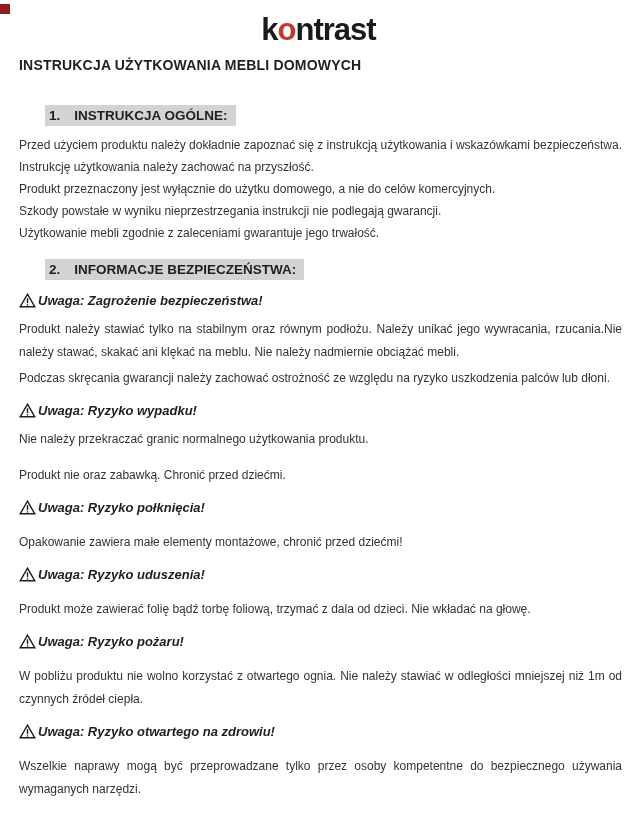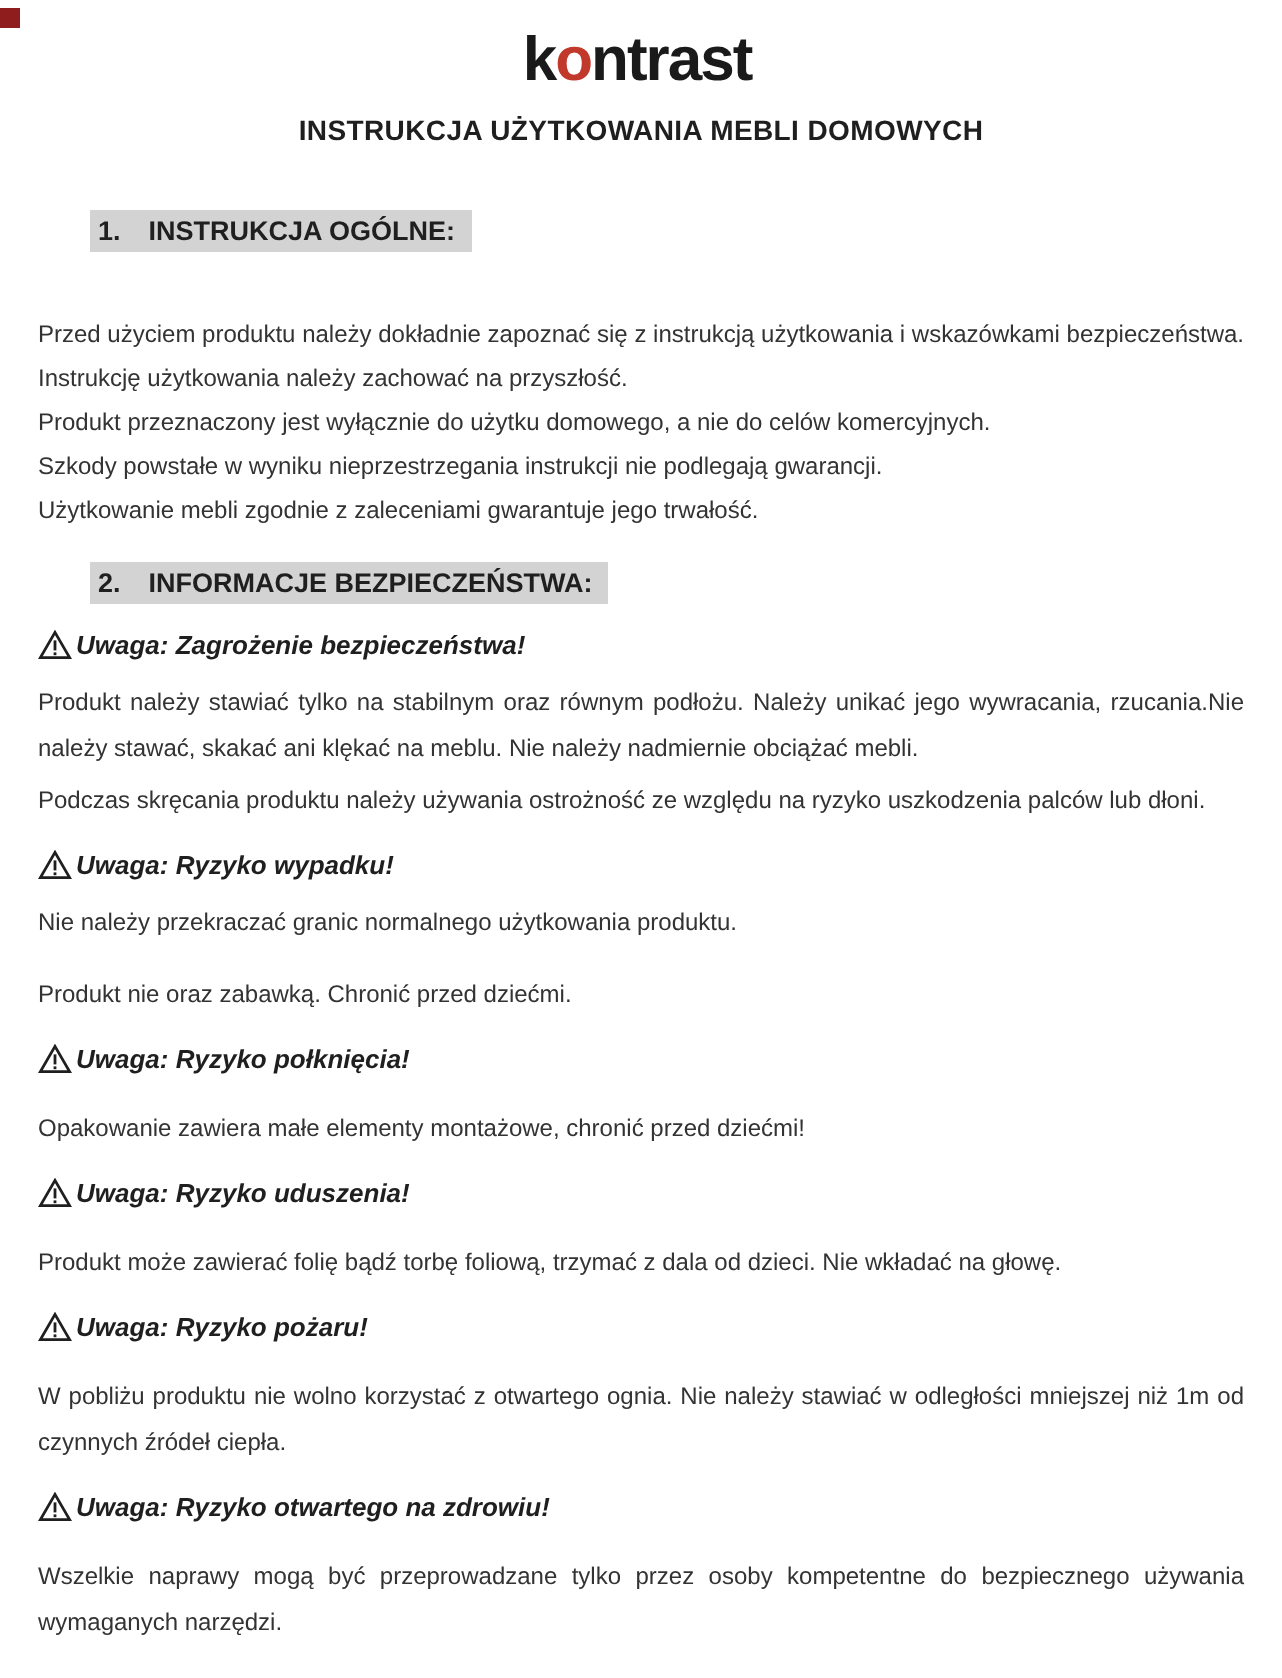--- a/index.html
+++ b/index.html
@@ -34,21 +34,20 @@
     font-weight: 700;
     letter-spacing: -1px;
     color: #1a1a1a;
     line-height: 1.1;
   }
   .logo .logo-o {
     color: #c0392b;
     font-weight: 600;
   }
   .doc-title {
-    text-align: center;
     font-size: 14px;
     font-weight: 700;
     color: #1f1f1f;
     margin-top: 10px;
     letter-spacing: 0.2px;
   }
   .section-heading {
     margin-left: 26px;
     margin-bottom: 0;
   }
@@ -70,21 +69,21 @@
     font-size: 12px;
     line-height: 22px;
     text-align: justify;
     margin: 0;
     color: #333333;
   }
   .para {
     margin-top: 0;
     margin-bottom: 0;
   }
-  .general-block { margin-top: 30px; }
+  .general-block { margin-top: 8px; }
   .sec2-para {
     line-height: 23px;
     margin-bottom: 3px;
   }
   .warning-line {
     display: flex;
     align-items: flex-end;
     margin-top: 13px;
     margin-bottom: 10px;
   }
@@ -138,21 +137,21 @@
     <span class="w-icon">
       <svg width="17" height="15" viewBox="0 0 17 15">
           <path d="M8.5 1.2 L15.8 13.8 L1.2 13.8 Z" fill="none" stroke="#1f1f1f" stroke-width="1.4"></path>
           <rect x="7.8" y="5.2" width="1.4" height="5" fill="#1f1f1f"></rect>
           <rect x="7.8" y="11.2" width="1.4" height="1.4" fill="#1f1f1f"></rect>
         </svg>
     </span>
     <span class="warning-label">Uwaga: Zagrożenie bezpieczeństwa!</span>
   </div>
   <p class="body-text para sec2-para">Produkt należy stawiać tylko na stabilnym oraz równym podłożu. Należy unikać jego wywracania, rzucania.Nie należy stawać, skakać ani klękać na meblu. Nie należy nadmiernie obciążać mebli.</p>
-  <p class="body-text para sec2-para">Podczas skręcania produktu należy używania ostrożność ze względu na ryzyko uszkodzenia palców lub dłoni.</p>
+  <p class="body-text para sec2-para">Podczas skręcania gwarancji należy zachować ostrożność ze względu na ryzyko uszkodzenia palców lub dłoni.</p>
 
   <div class="warning-line">
     <span class="w-icon">
       <svg width="17" height="15" viewBox="0 0 17 15">
           <path d="M8.5 1.2 L15.8 13.8 L1.2 13.8 Z" fill="none" stroke="#1f1f1f" stroke-width="1.4"></path>
           <rect x="7.8" y="5.2" width="1.4" height="5" fill="#1f1f1f"></rect>
           <rect x="7.8" y="11.2" width="1.4" height="1.4" fill="#1f1f1f"></rect>
         </svg>
     </span>
     <span class="warning-label">Uwaga: Ryzyko wypadku!</span>

